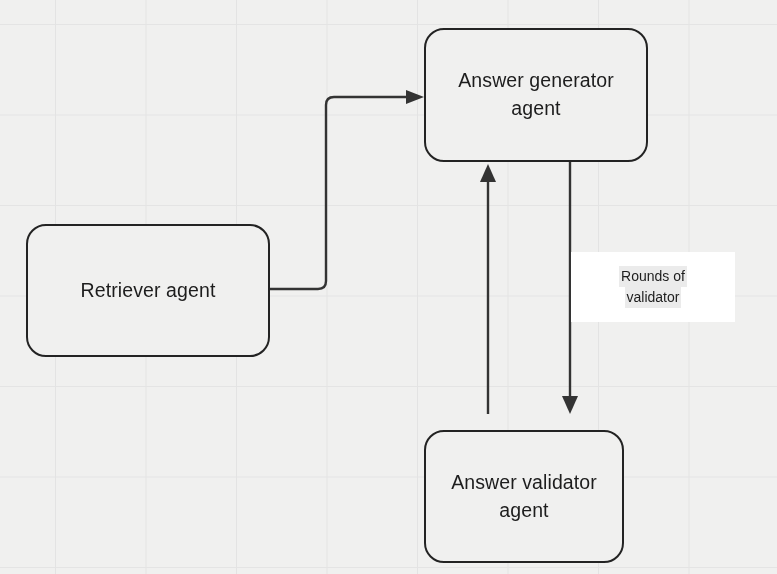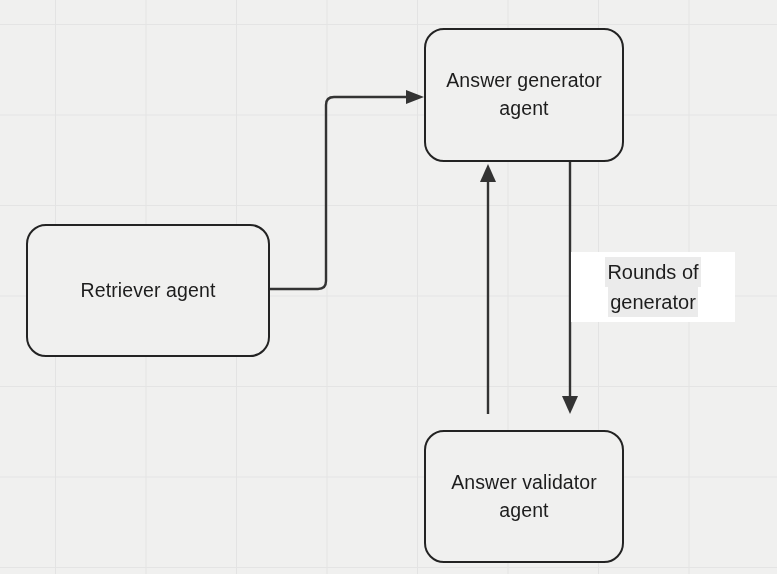--- a/index.html
+++ b/index.html
@@ -47,21 +47,21 @@
     font-size: 19.5px;
     line-height: 1.42;
     color: #1d1d1d;
     letter-spacing: 0.1px;
     padding: 0 10px;
     white-space: pre-line;
   }
   #node-generator {
     left: 424px;
     top: 28px;
-    width: 200px;
+    width: 224px;
     height: 134px;
   }
   #node-retriever {
     left: 26px;
     top: 224px;
     width: 244px;
     height: 133px;
   }
   #node-validator {
     left: 424px;
@@ -76,21 +76,21 @@
     width: 164px;
     height: 70px;
     background: #ffffff;
     display: flex;
     flex-direction: column;
     align-items: center;
     justify-content: center;
     text-align: center;
   }
   #edge-label .line {
-    font-size: 20px;
+    font-size: 14px;
     line-height: 1.5;
     color: #1d1d1d;
     background: #ebebeb;
     display: inline-block;
     padding: 0 2px;
   }
 </style>
 </head>
 <body>
 
@@ -123,16 +123,16 @@
     <span class="node-label">Retriever agent</span>
   </div>
 
   <div class="node" id="node-validator">
     <span class="node-label">Answer validator
 agent</span>
   </div>
 
   <div id="edge-label">
     <span class="line">Rounds of</span>
-    <span class="line">generator</span>
+    <span class="line">validator</span>
   </div>
 
 </div>
 
 </body></html>

